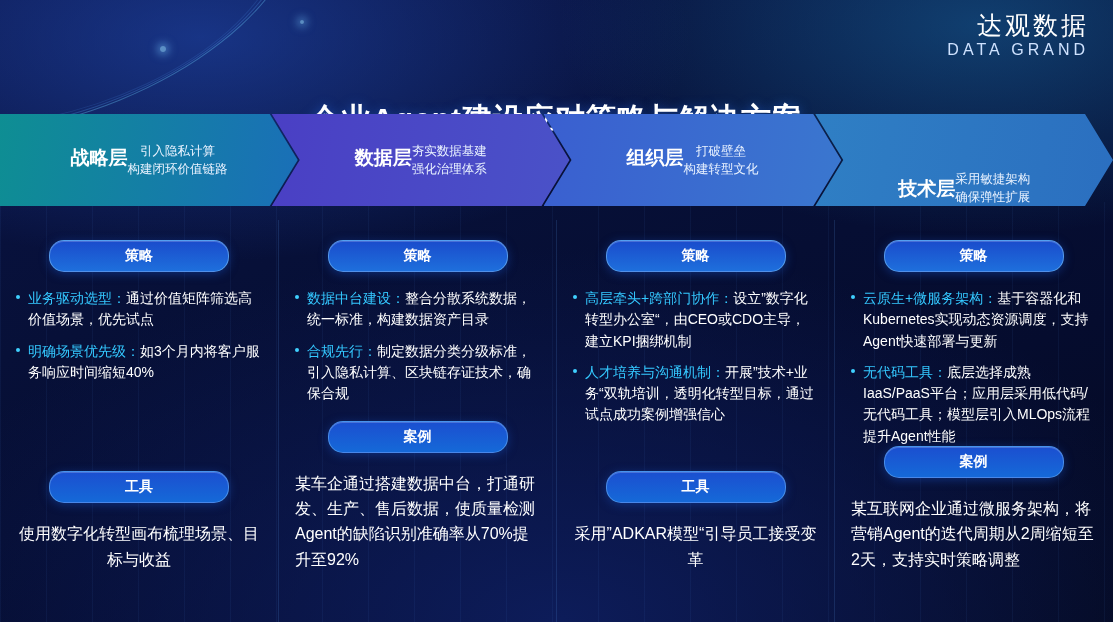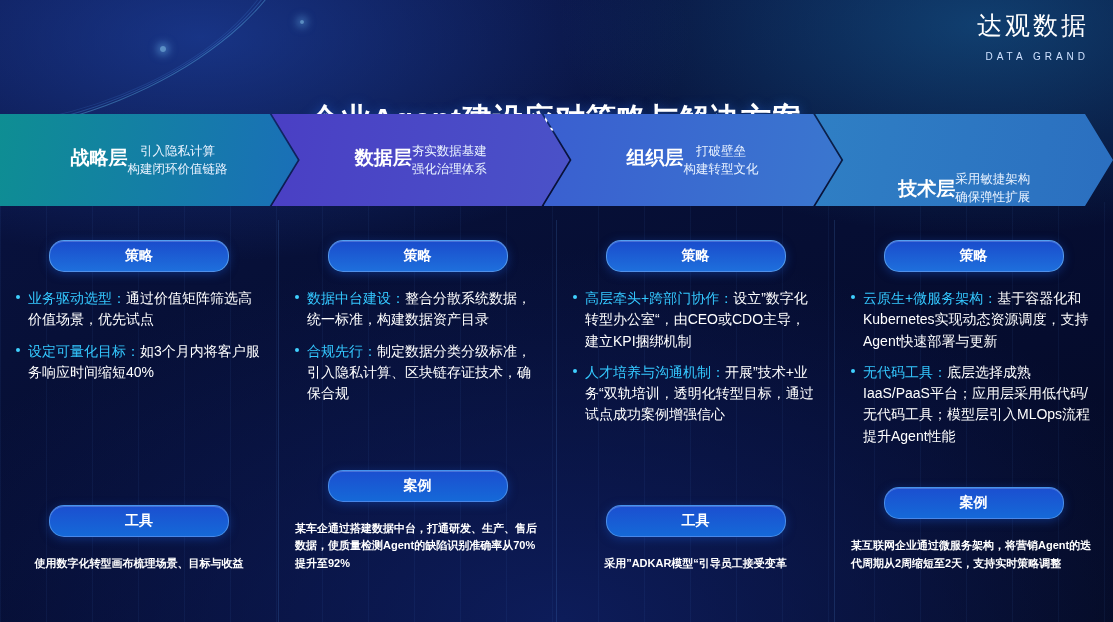--- a/index.html
+++ b/index.html
@@ -55,24 +55,24 @@
     text-align: right;
     line-height: 1.1;
   }
   .logo-cn {
     font-size: 25px;
     font-weight: normal;
     letter-spacing: 3px;
     color: #ffffff;
   }
   .logo-en {
-    font-size: 10px;
+    font-size: 16px;
     letter-spacing: 4px;
     color: #cfe2ff;
-    margin-top: 11px;
+    margin-top: 1px;
   }
   .title {
     position: absolute;
     top: 55px;
     left: 0;
     width: 100%;
     text-align: center;
     font-size: 30px;
     font-weight: bold;
     letter-spacing: 1px;
@@ -191,25 +191,24 @@
     color: #34c8ff;
   }
   .sec-block {
     position: absolute;
     left: 16px;
     right: 16px;
     bottom: 58px;
   }
   .sec-text {
     margin-top: 18px;
-    font-size: 11px;
+    font-size: 16px;
     line-height: 1.58;
     color: #ffffff;
     text-align: left;
-    font-weight: bold;
   }
   .sec-text.center {
     text-align: center;
   }
 </style>
 </head>
 <body>
 
 <div class="slide">
 
@@ -260,21 +259,21 @@
 
   <div class="cols">
 
     <div class="col">
       <div class="pill strategy">策略</div>
       <ul class="bullets">
         <li>
           <span class="key">业务驱动选型：</span><span>通过价值矩阵筛选高价值场景，优先试点</span>
         </li>
         <li>
-          <span class="key">设定可量化目标：</span><span>如3个月内将客户服务响应时间缩短40%</span>
+          <span class="key">明确场景优先级：</span><span>如3个月内将客户服务响应时间缩短40%</span>
         </li>
       </ul>
       <div class="sec-block">
         <div class="pill tool">工具</div>
         <div class="sec-text center">使用数字化转型画布梳理场景、目标与收益</div>
       </div>
     </div>
 
     <div class="col">
       <div class="pill strategy">策略</div>

